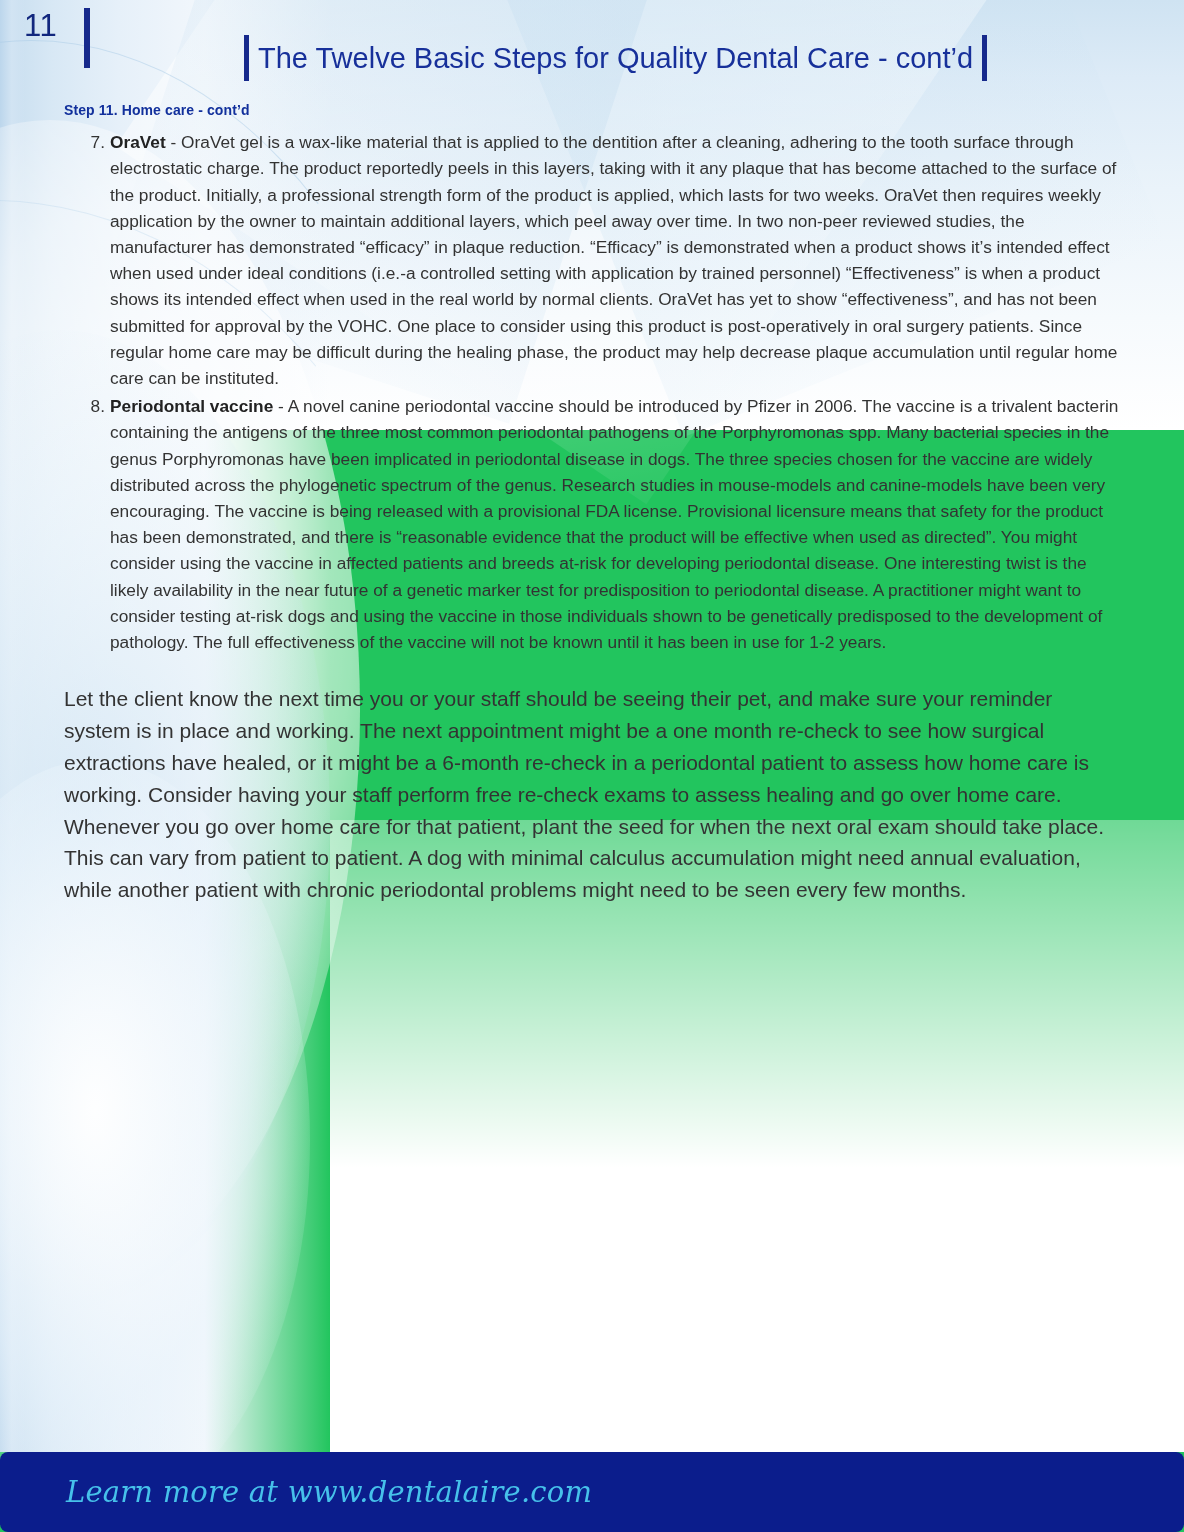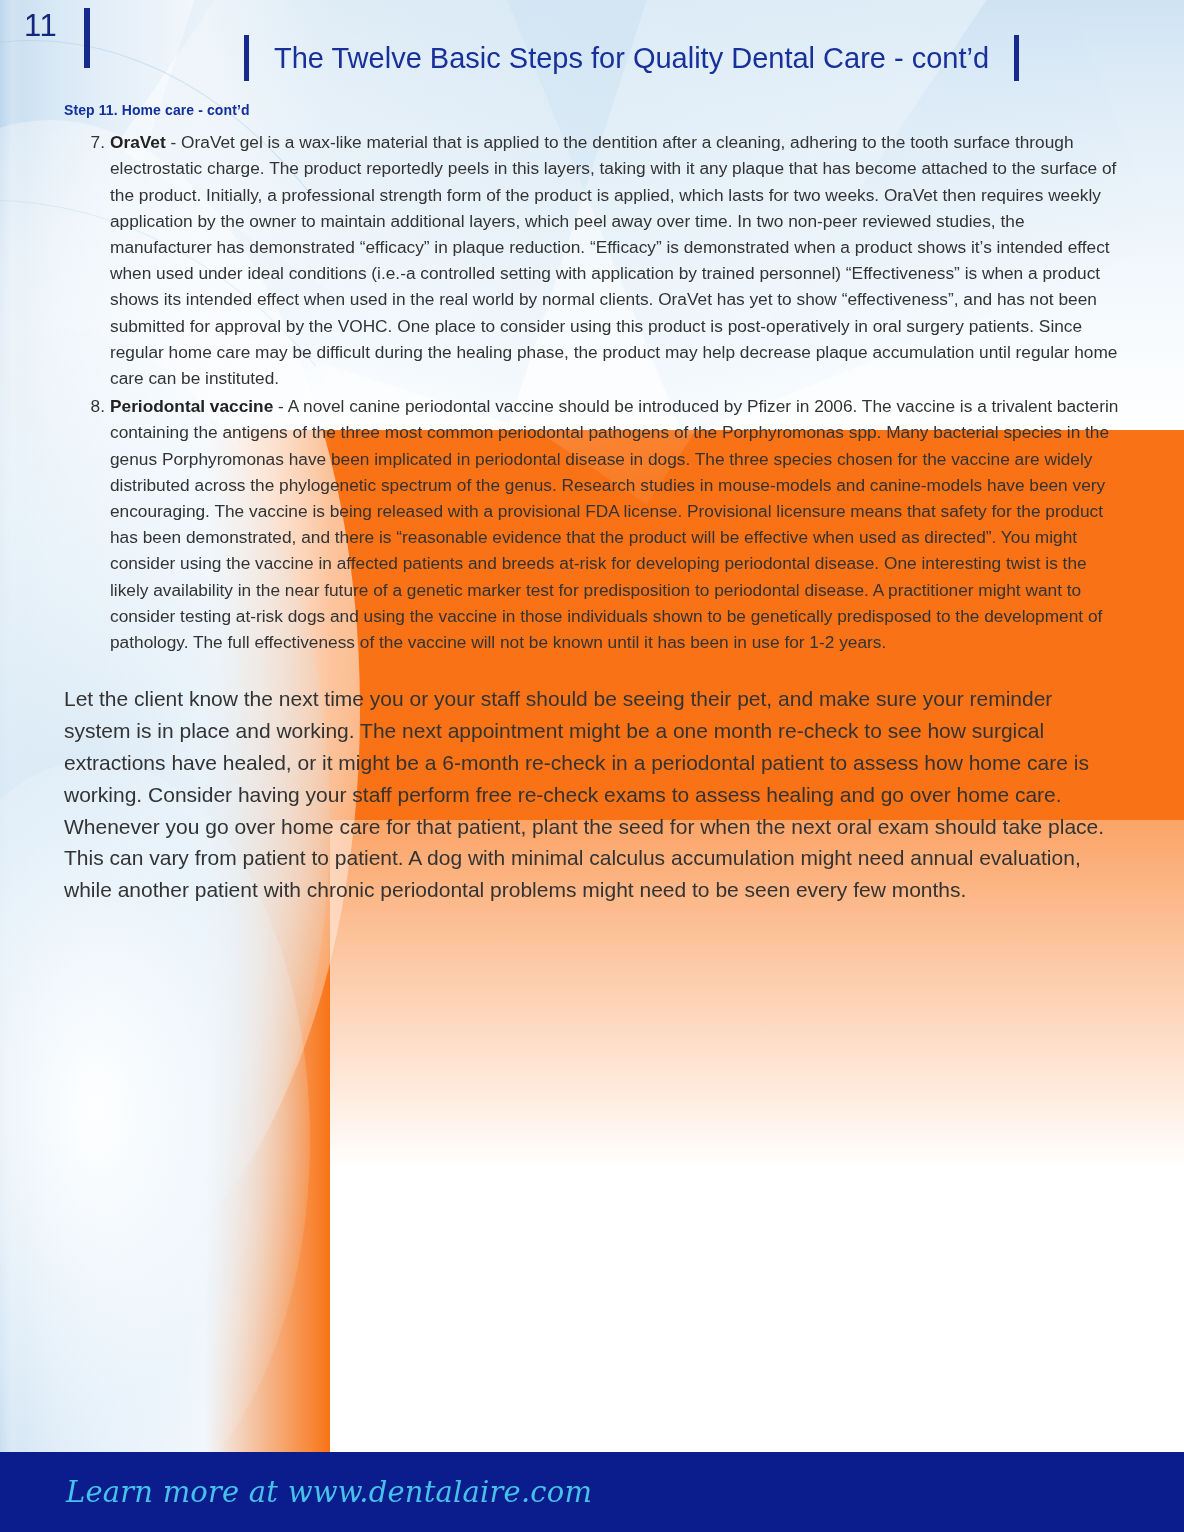--- a/index.html
+++ b/index.html
@@ -13,21 +13,21 @@
     font-family: "Liberation Sans", sans-serif;
     background: #ffffff;
     overflow: hidden;
   }
 
   .page {
     position: relative;
     width: 1184px;
     height: 1532px;
     overflow: hidden;
-    background: #f97316;
+    background: #22c55e;
   }
 
   
   .bg-layer {
     position: absolute;
     pointer-events: none;
   }
 
   
   .bg-top-tint {
@@ -141,21 +141,21 @@
     height: 60px;
     background: #16298c;
   }
 
   .doc-title-wrap {
     position: absolute;
     left: 244px;
     top: 32px;
     display: flex;
     align-items: center;
-    gap: 25px;
+    gap: 9px;
     height: 52px;
   }
   .title-rule {
     width: 5px;
     height: 46px;
     background: #16298c;
     flex: 0 0 auto;
   }
   .doc-title {
     font-size: 29px;
@@ -223,20 +223,21 @@
   
   .footer-bar {
     position: absolute;
     left: 0;
     bottom: 0;
     width: 1184px;
     height: 80px;
     background: #0b1d8c;
     display: flex;
     align-items: center;
+    border-radius: 8px;
   }
   .footer-text {
     margin-left: 66px;
     font-family: "DejaVu Serif", serif;
     font-style: italic;
     font-size: 29px;
     color: #46c1ea;
     letter-spacing: 0.2px;
   }
 </style>

